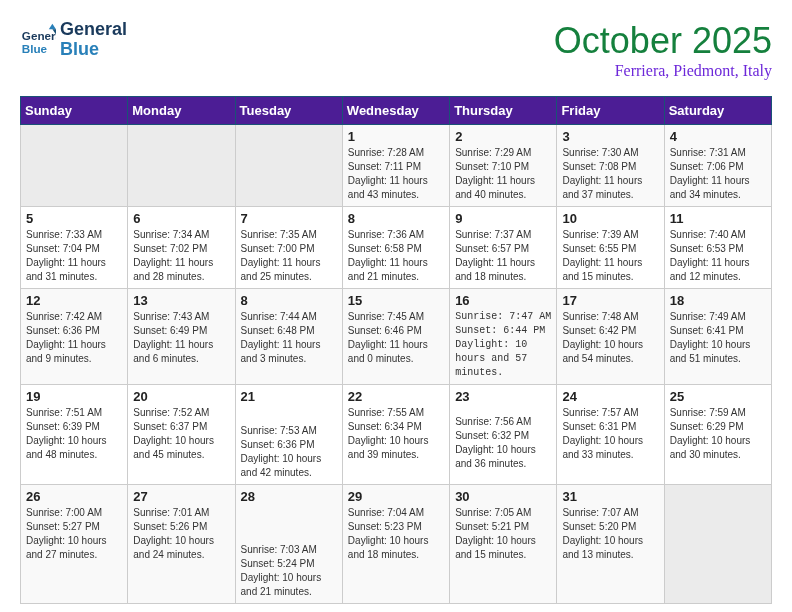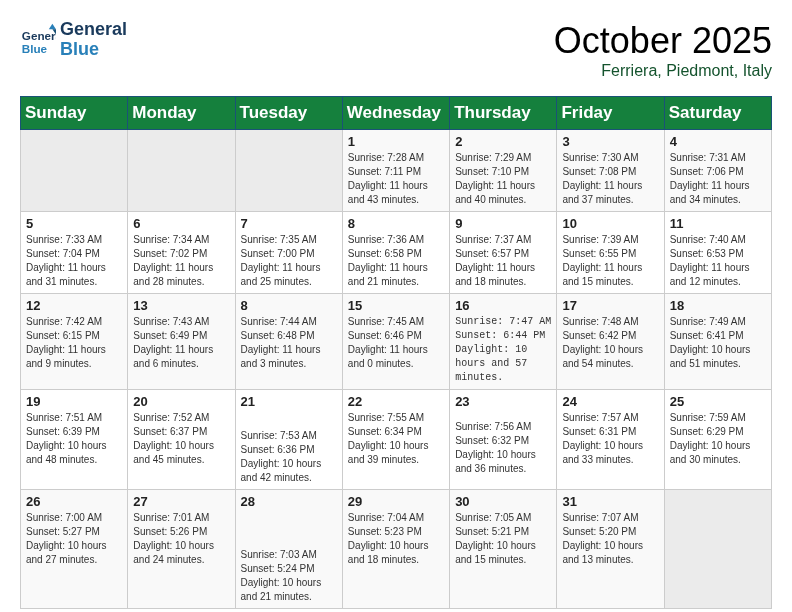--- a/index.html
+++ b/index.html
@@ -24,35 +24,36 @@
       width: 36px;
       height: 36px;
       margin-right: 4px;
     }
     .title-block {
       text-align: right;
     }
     .month-title {
       font-size: 36px;
       font-weight: normal;
-      color: #000000;
+      color: #15803d;
     }
     .location-title {
       font-size: 16px;
-      color: #14532d;
+      color: #6d28d9;
+      font-family: Liberation Serif, serif;
     }
     table {
       width: 100%;
       border-collapse: collapse;
       border: 1px solid #ccc;
     }
     thead tr th {
-      background-color: #15803d;
+      background-color: #4c1d95;
       color: #fff;
-      font-size: 17px;
+      font-size: 13px;
       font-weight: bold;
       padding: 6px 4px;
       text-align: left;
       border: 1px solid #1a5276;
     }
     tbody tr td {
       width: 107px;
       min-height: 80px;
       vertical-align: top;
       padding: 4px 5px;
@@ -187,21 +188,21 @@
           <span class="day-num">11</span>
           <div class="day-info" style="white-space: pre-line;">Sunrise: 7:40 AM
 Sunset: 6:53 PM
 Daylight: 11 hours and 12 minutes.</div>
         </td>
       </tr>
       <tr>
         <td>
           <span class="day-num">12</span>
           <div class="day-info" style="white-space: pre-line;">Sunrise: 7:42 AM
-Sunset: 6:15 PM
+Sunset: 6:36 PM
 Daylight: 11 hours and 9 minutes.</div>
         </td>
         <td>
           <span class="day-num">13</span>
           <div class="day-info" style="white-space: pre-line;">Sunrise: 7:43 AM
 Sunset: 6:49 PM
 Daylight: 11 hours and 6 minutes.</div>
         </td>
         <td>
           <span class="day-num">8</span>

